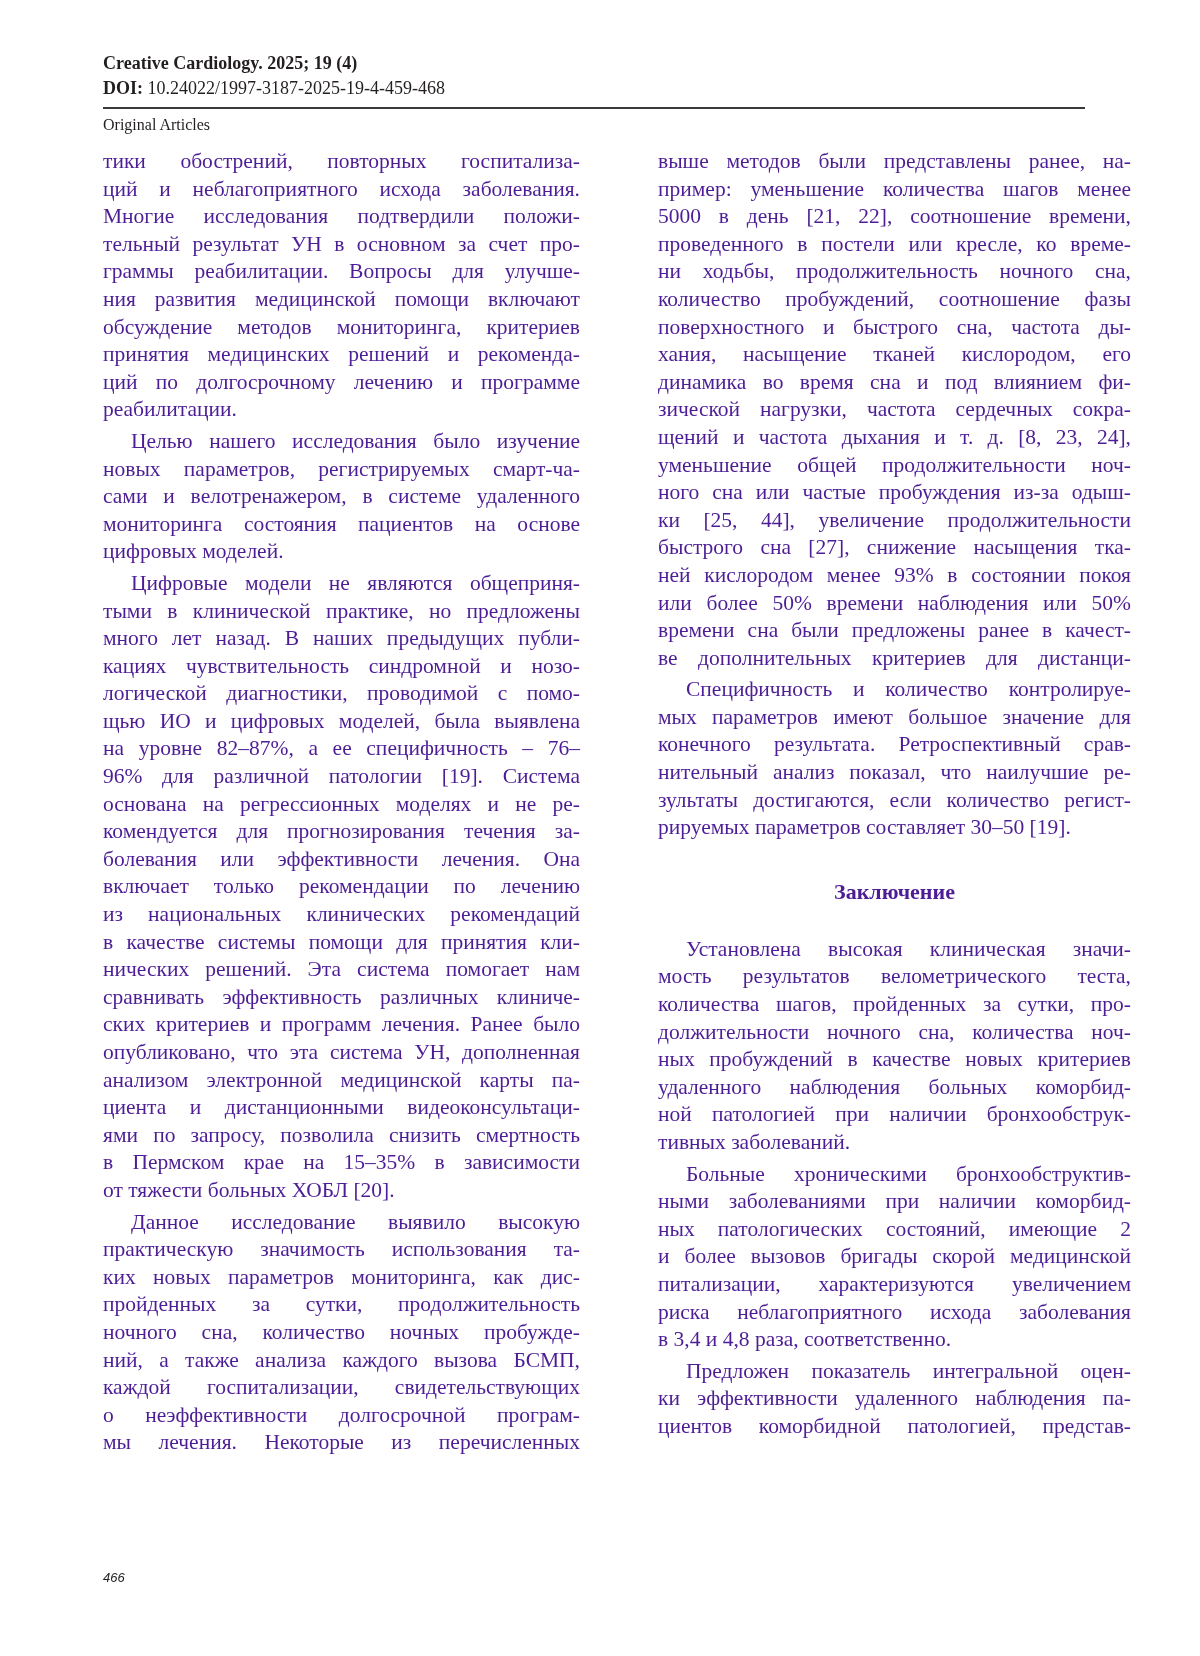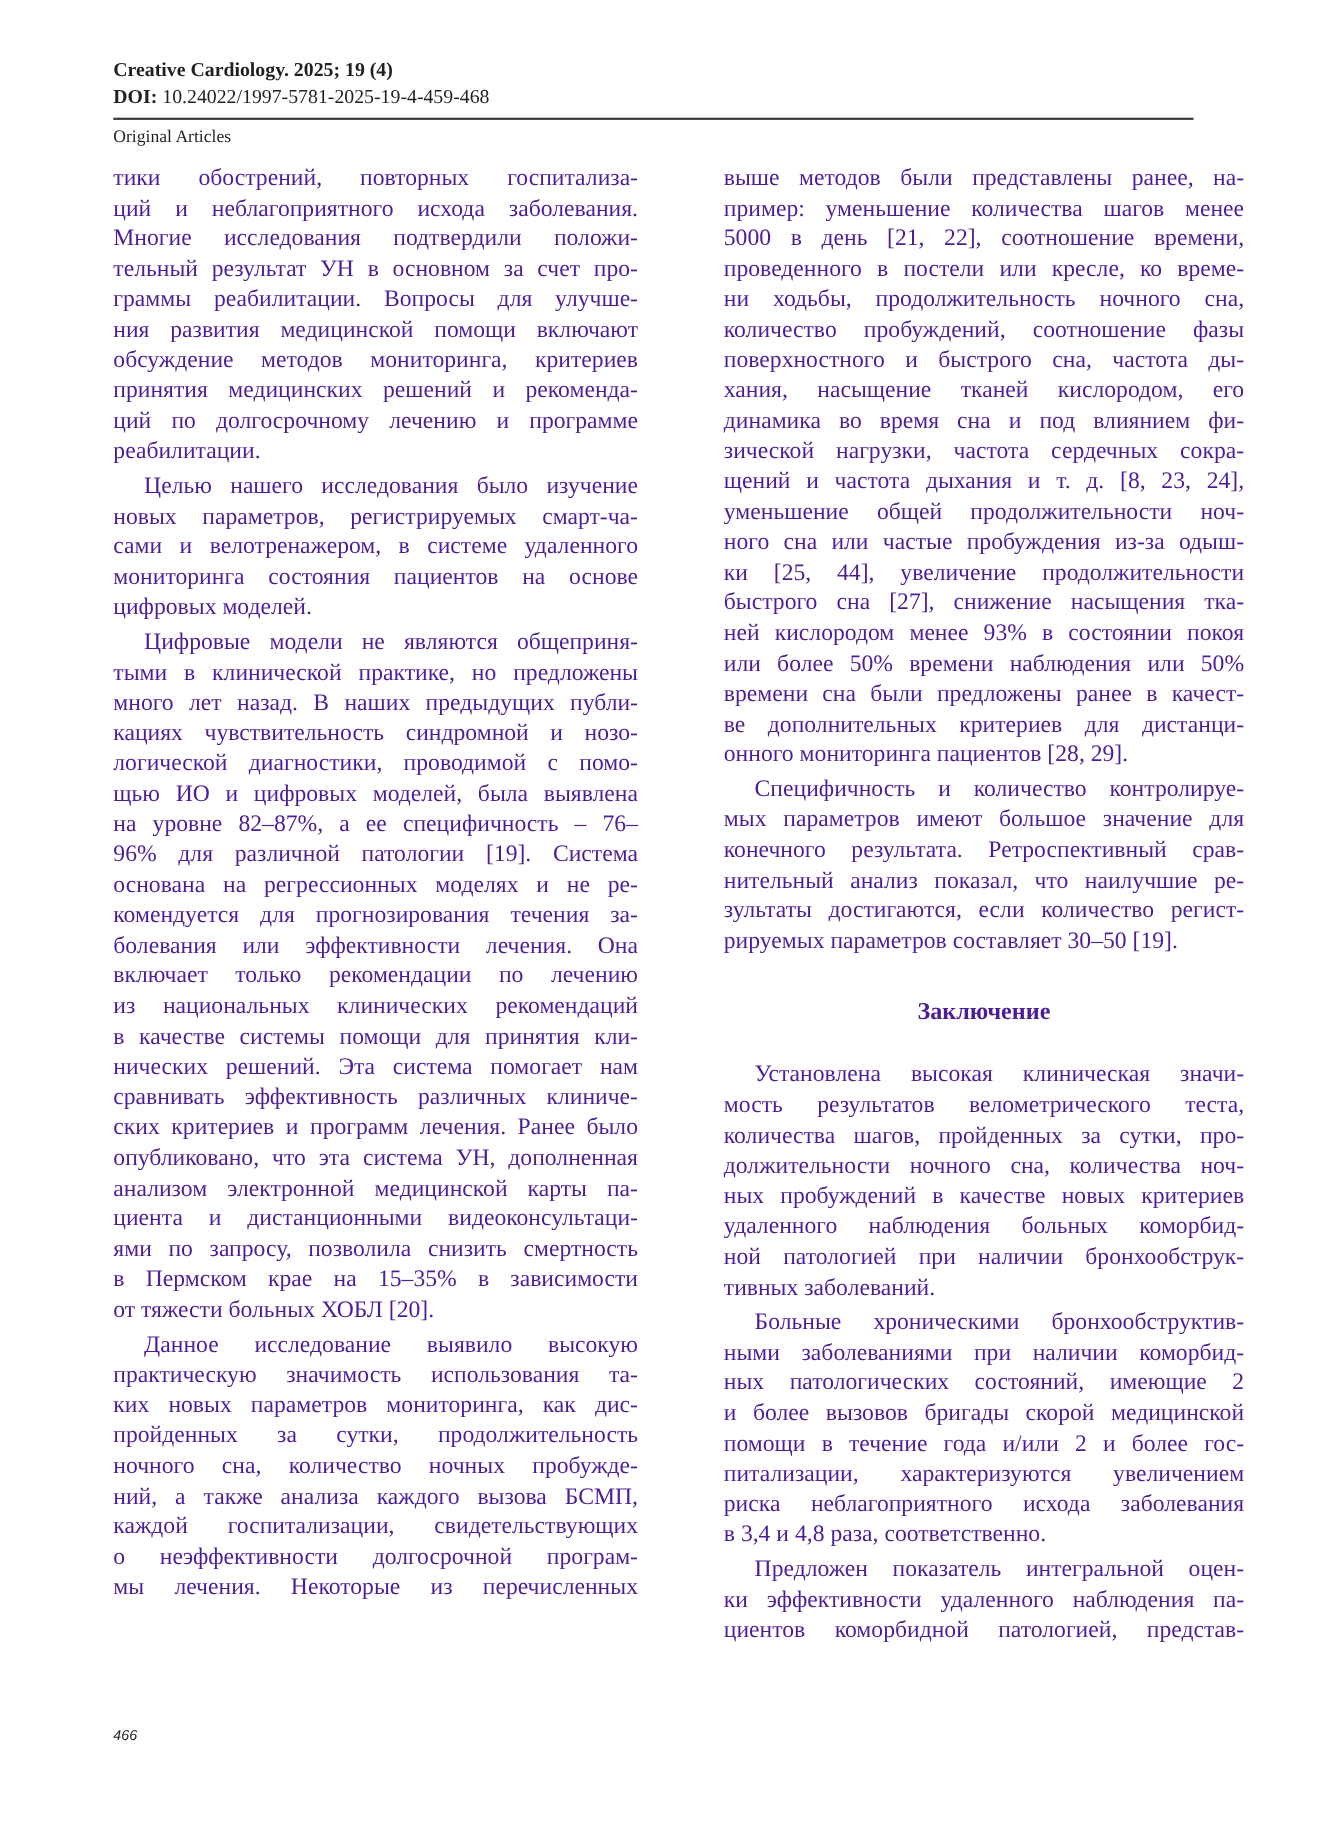--- a/index.html
+++ b/index.html
@@ -43,21 +43,21 @@
     font-family: "Liberation Sans", sans-serif; font-style: italic; font-size: 13px; color: #231f20;
   }
 </style>
 </head>
 <body>
 
 <div class="page">
 
   <div class="hdr-title">Creative Cardiology. 2025; 19 (4)</div>
   <div class="hdr-doi">
-    <span class="lbl">DOI:</span><span> 10.24022/1997-5781-2025-19-4-459-468</span>
+    <span class="lbl">DOI:</span><span> 10.24022/1997-3187-2025-19-4-459-468</span>
   </div>
   <div class="hdr-rule"></div>
   <div class="hdr-section">Original Articles</div>
 
   <div class="col col-left" id="col-left">
       <p>
         <span class="line">тики обострений, повторных госпитализа-</span>
         <span class="line">ций и неблагоприятного исхода заболевания.</span>
         <span class="line">Многие исследования подтвердили положи-</span>
         <span class="line">тельный результат УН в основном за счет про-</span>
@@ -128,21 +128,20 @@
           <span class="line">зической нагрузки, частота сердечных сокра-</span>
           <span class="line">щений и частота дыхания и т. д. [8, 23, 24],</span>
           <span class="line">уменьшение общей продолжительности ноч-</span>
           <span class="line">ного сна или частые пробуждения из-за одыш-</span>
           <span class="line">ки [25, 44], увеличение продолжительности</span>
           <span class="line">быстрого сна [27], снижение насыщения тка-</span>
           <span class="line">ней кислородом менее 93% в состоянии покоя</span>
           <span class="line">или более 50% времени наблюдения или 50%</span>
           <span class="line">времени сна были предложены ранее в качест-</span>
           <span class="line">ве дополнительных критериев для дистанци-</span>
-          <span class="line last">онного мониторинга пациентов [28, 29].</span>
         </p>
         <p>
           <span class="line" style="padding-left: 28px;">Специфичность и количество контролируе-</span>
           <span class="line">мых параметров имеют большое значение для</span>
           <span class="line">конечного результата. Ретроспективный срав-</span>
           <span class="line">нительный анализ показал, что наилучшие ре-</span>
           <span class="line">зультаты достигаются, если количество регист-</span>
           <span class="line last">рируемых параметров составляет 30–50 [19].</span>
         </p>
       </div>
@@ -156,21 +155,20 @@
           <span class="line">ных пробуждений в качестве новых критериев</span>
           <span class="line">удаленного наблюдения больных коморбид-</span>
           <span class="line">ной патологией при наличии бронхообструк-</span>
           <span class="line last">тивных заболеваний.</span>
         </p>
         <p>
           <span class="line" style="padding-left: 28px;">Больные хроническими бронхообструктив-</span>
           <span class="line">ными заболеваниями при наличии коморбид-</span>
           <span class="line">ных патологических состояний, имеющие 2</span>
           <span class="line">и более вызовов бригады скорой медицинской</span>
-          <span class="line">помощи в течение года и/или 2 и более гос-</span>
           <span class="line">питализации, характеризуются увеличением</span>
           <span class="line">риска неблагоприятного исхода заболевания</span>
           <span class="line last">в 3,4 и 4,8 раза, соответственно.</span>
         </p>
         <p>
           <span class="line" style="padding-left: 28px;">Предложен показатель интегральной оцен-</span>
           <span class="line">ки эффективности удаленного наблюдения па-</span>
           <span class="line">циентов коморбидной патологией, представ-</span>
         </p>
       </div>

